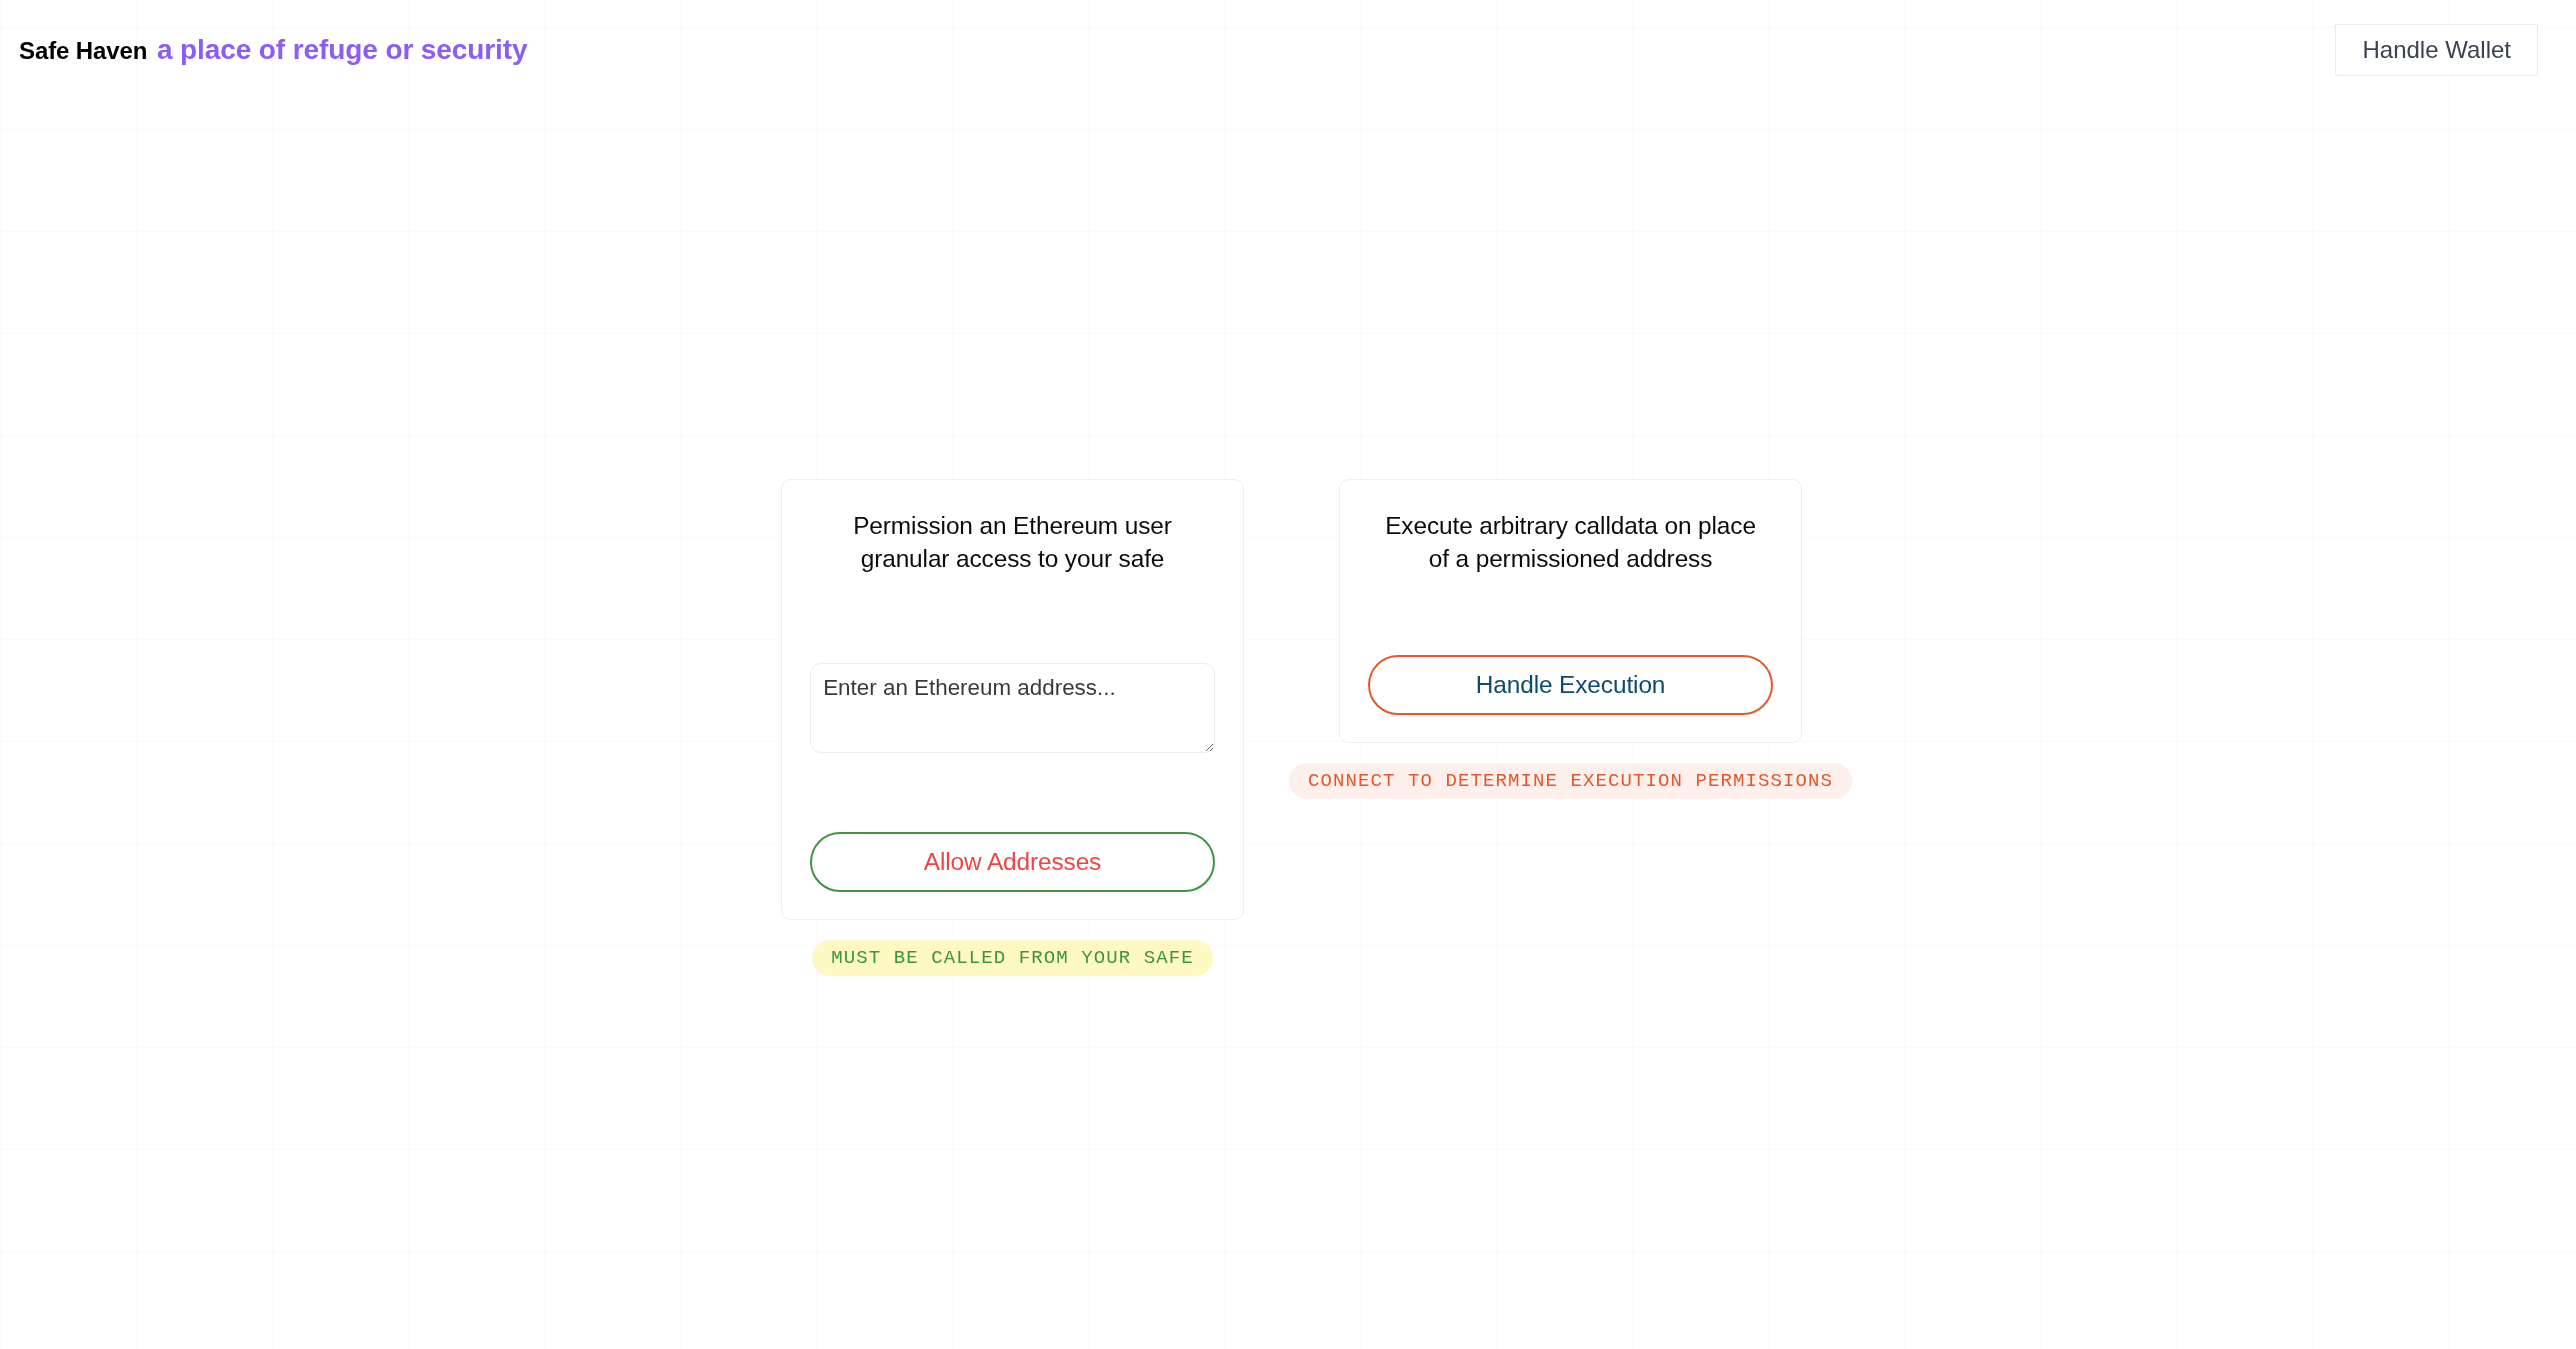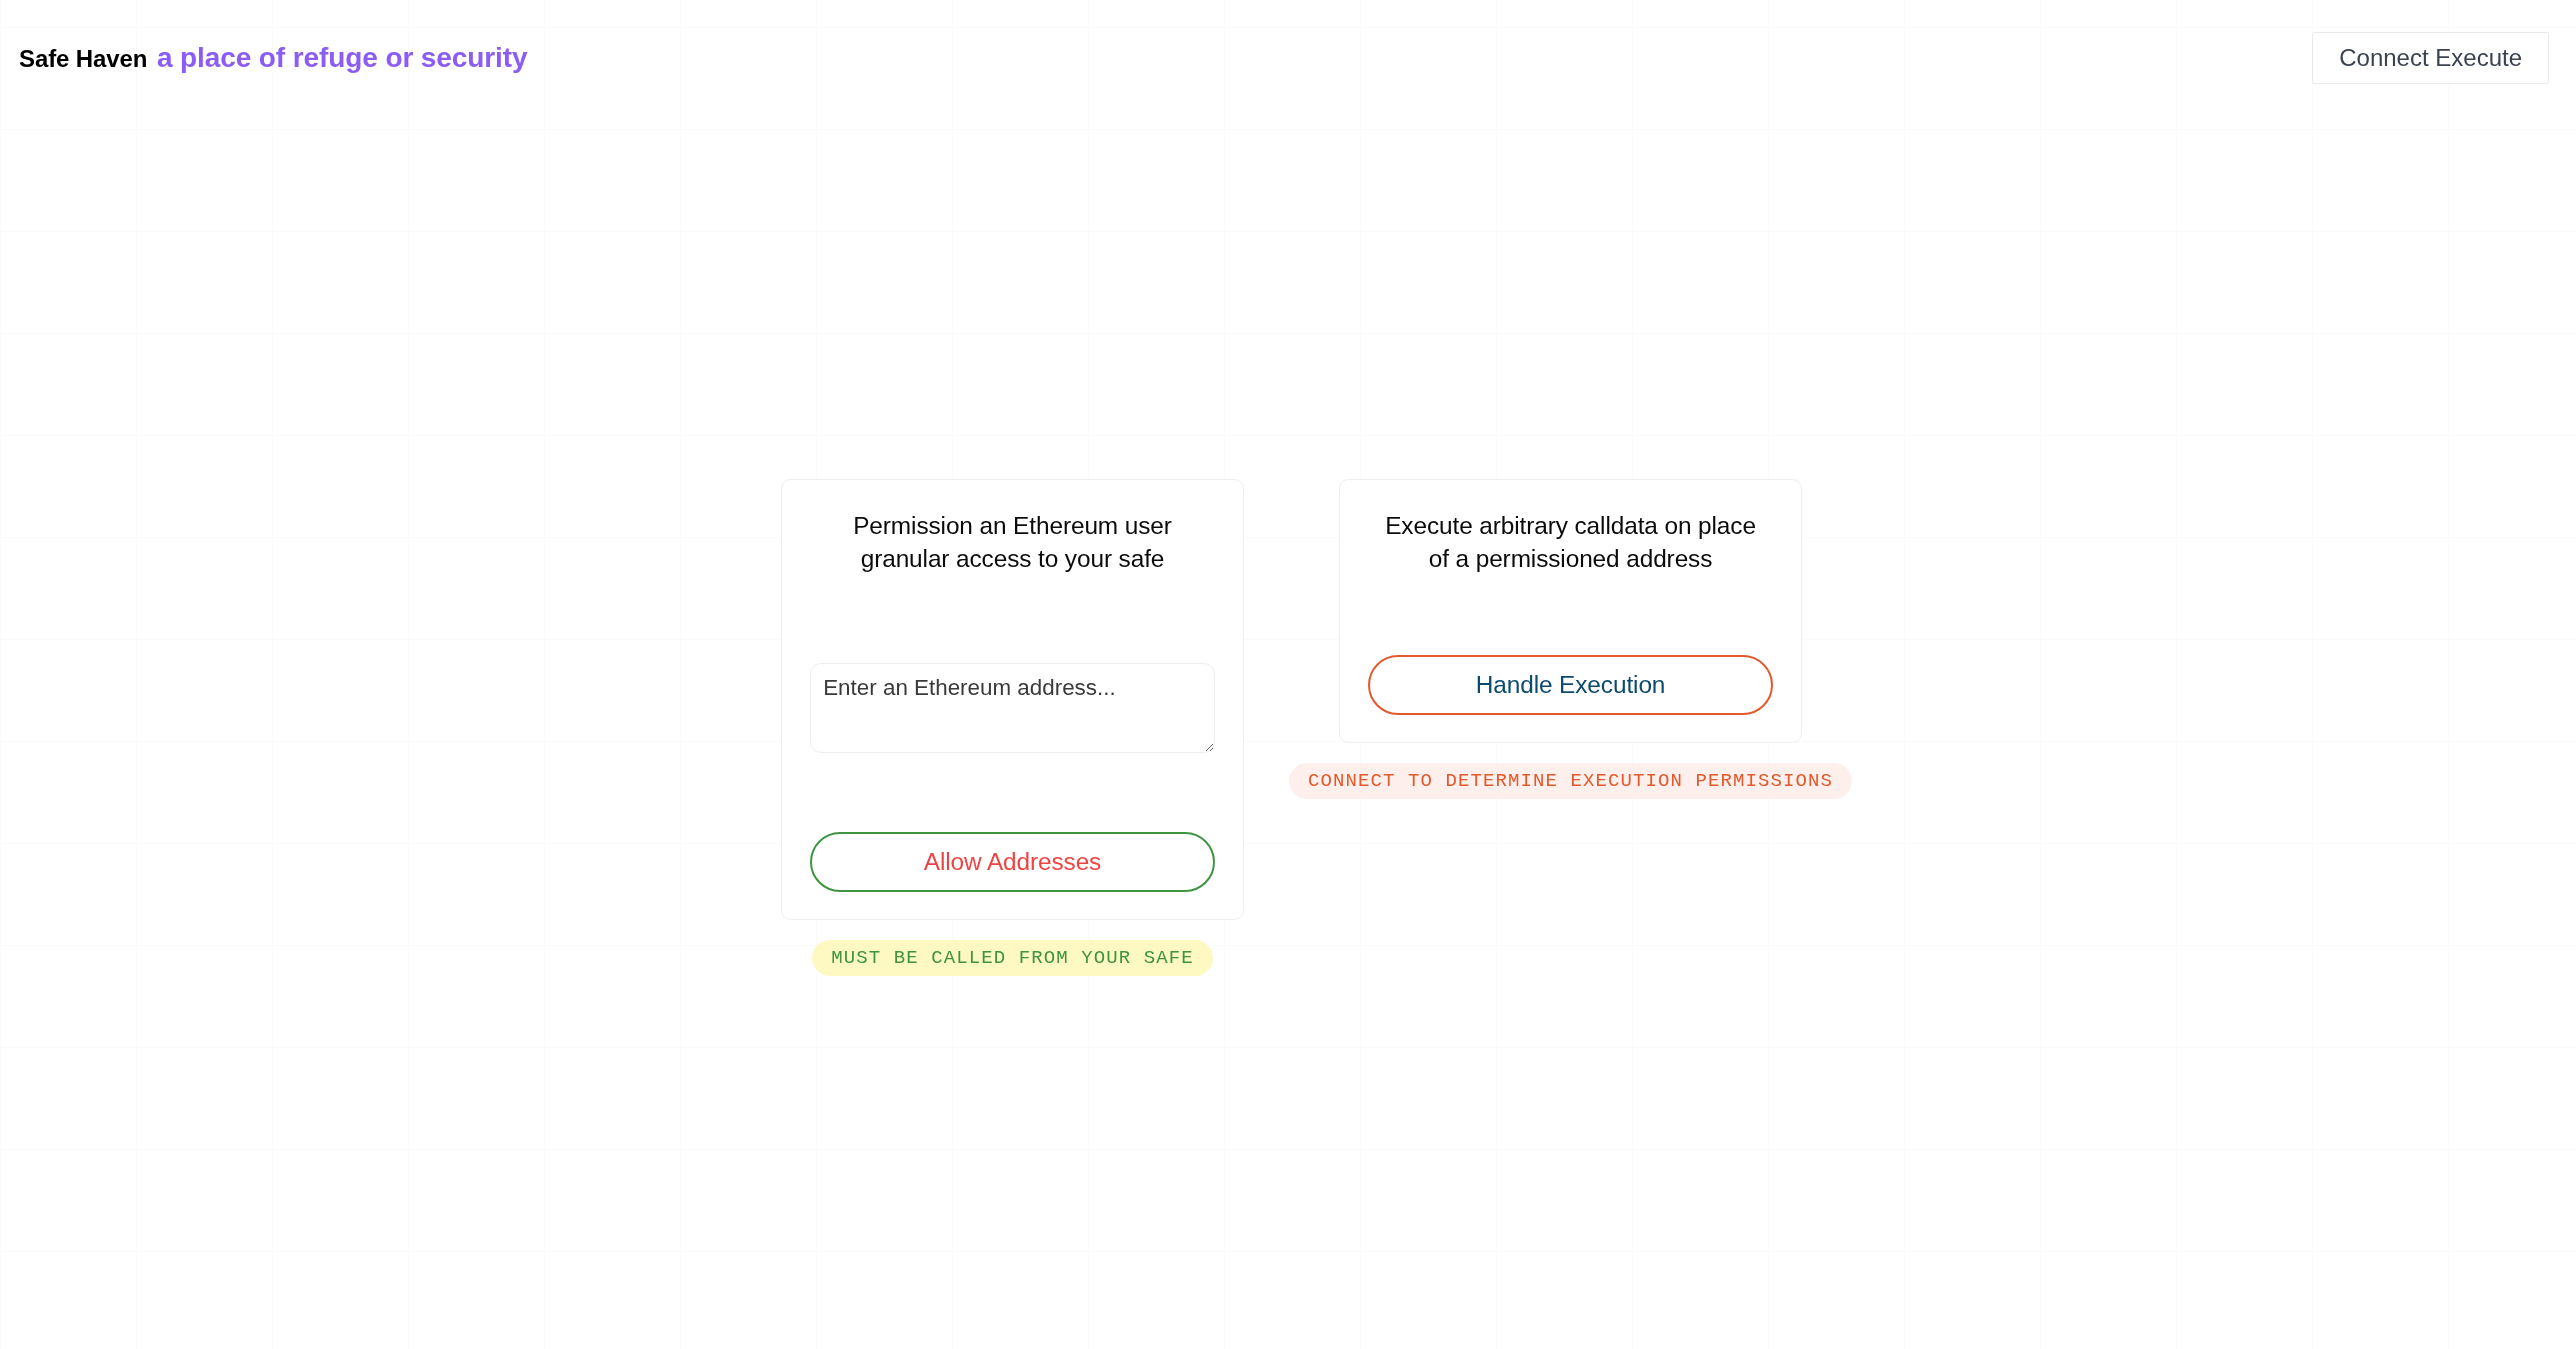--- a/index.html
+++ b/index.html
@@ -19,28 +19,28 @@
       linear-gradient(to bottom, #fafafa 0.7px, transparent 0.7px);
     background-size: 136px 102px;
     background-position: 0 27px;
     color: #111111;
     position: relative;
   }
 
   
   .app-header {
     position: absolute;
-    top: 8px;
+    top: 0;
     left: 0;
     width: 2576px;
     height: 100px;
     display: flex;
     align-items: center;
     justify-content: space-between;
-    padding: 0 27px 0 19px;
+    padding: 0 38px 0 19px;
   }
 
   .brand {
     display: flex;
     align-items: baseline;
     gap: 9.5px;
   }
 
   .brand-name {
     font-size: 24px;
@@ -173,21 +173,21 @@
   }
 </style>
 </head>
 <body>
 
 <header class="app-header">
   <div class="brand">
     <span class="brand-name">Safe Haven</span>
     <span class="brand-tagline">a place of refuge or security</span>
   </div>
-  <button class="connect-wallet-btn">Connect Execute</button>
+  <button class="connect-wallet-btn">Handle Wallet</button>
 </header>
 
 <main class="cards-row">
 
   <div class="card-column">
     <section class="card">
       <h2 class="card-title">Permission an Ethereum user granular access to your safe</h2>
       <textarea class="card-textarea" placeholder="Enter an Ethereum address..." style=""></textarea>
       <button class="action-btn green">Allow Addresses</button>
     </section>

